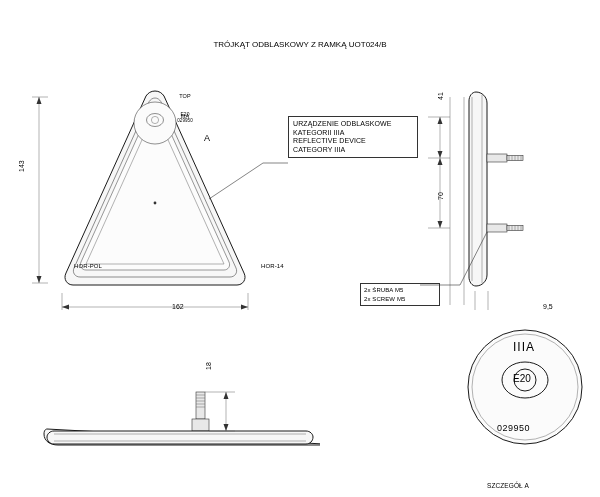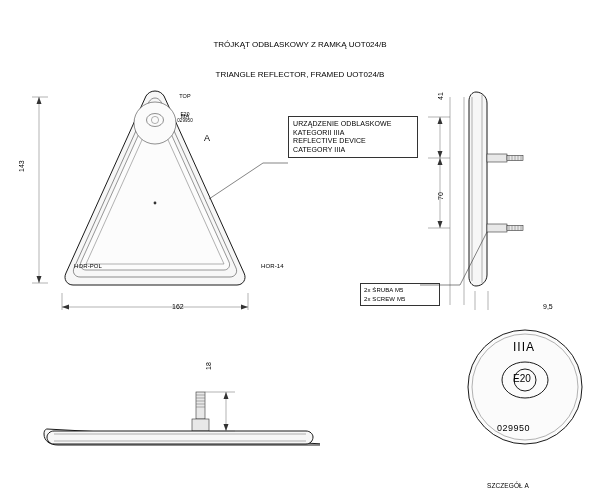--- a/index.html
+++ b/index.html
@@ -48,21 +48,20 @@
   .screw { fill: #e8e8e8; stroke: #333; stroke-width: 0.6; }
   .dot { fill: #333; }
 </style>
 </head>
 <body>
 
 <div id="page">
 
   <div class="abs title" style="left:160px; top:20px; width:280px;">
     <div>TRÓJKĄT ODBLASKOWY Z RAMKĄ UOT024/B</div>
-    <div>TRIANGLE REFLECTOR, FRAMED UOT024/B</div>
   </div>
 
   <div class="abs" style="left:20px; top:45px;">
     <svg width="270" height="265" viewBox="0 0 270 265">
 
       <g class="hair">
         <line x1="28" y1="52" x2="12" y2="52"></line>
         <line x1="28" y1="238" x2="12" y2="238"></line>
         <line x1="19" y1="52" x2="19" y2="238"></line>
         <line x1="42" y1="248" x2="42" y2="270"></line>

